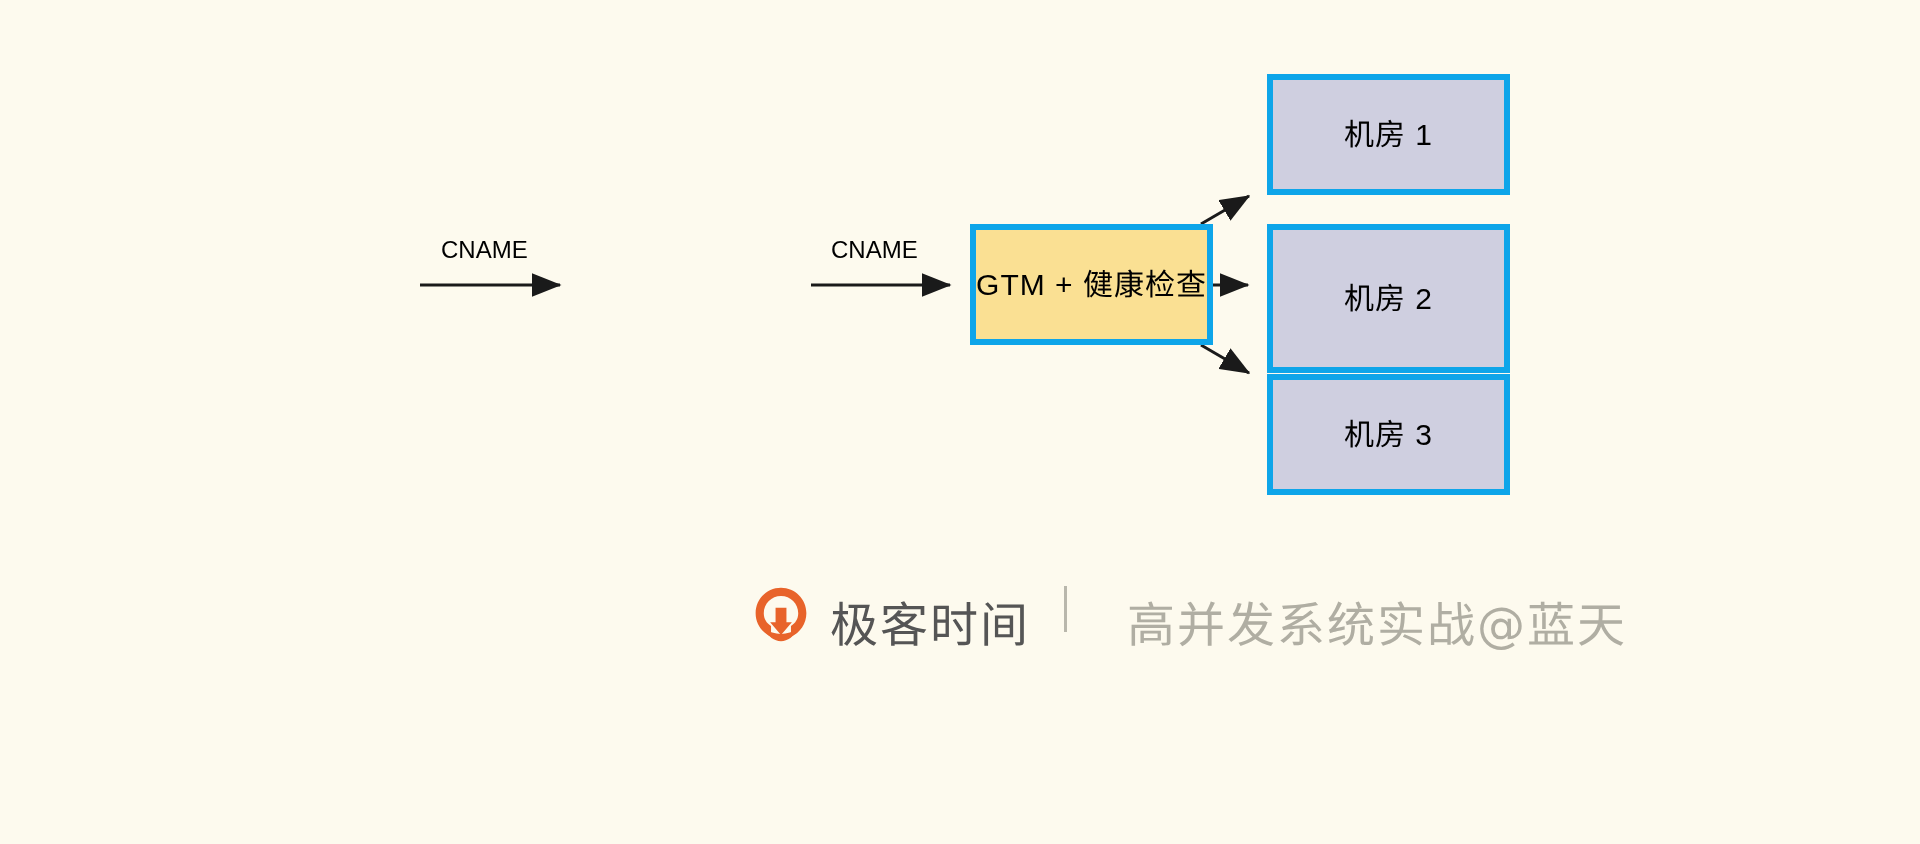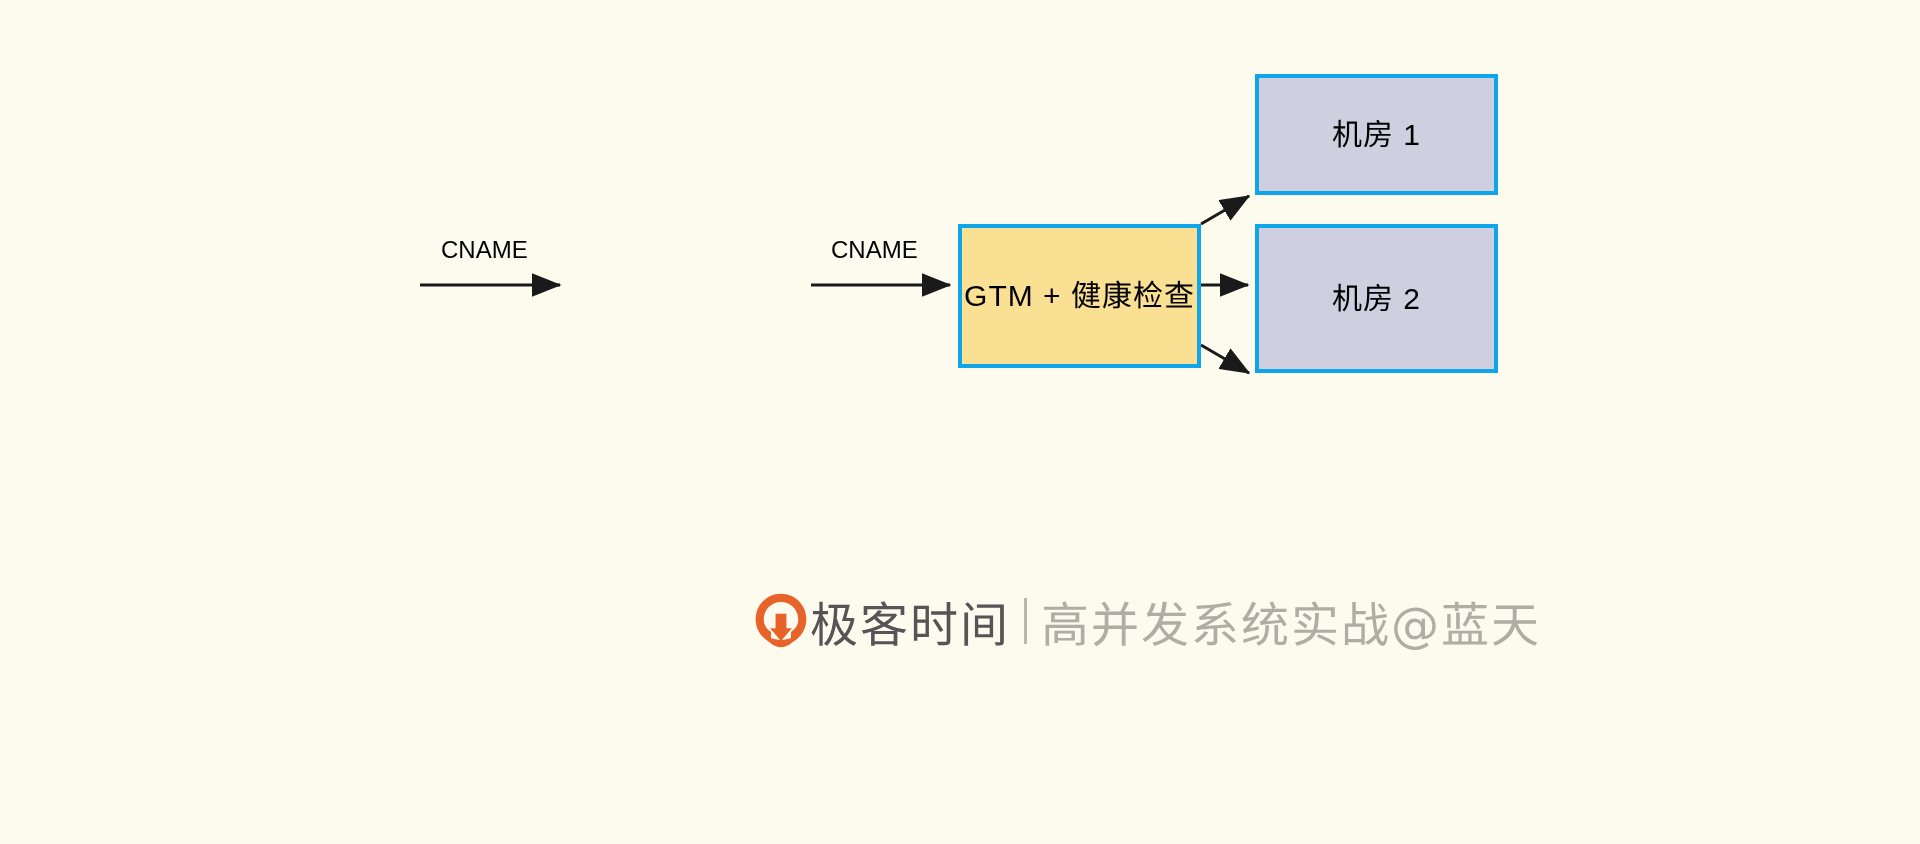--- a/index.html
+++ b/index.html
@@ -21,45 +21,46 @@
     background: #fdfaee;
   }
 
   
   .node {
     position: absolute;
     box-sizing: border-box;
     display: flex;
     align-items: center;
     justify-content: center;
-    border: 4px solid #0ea5e9;
+    border: 6px solid #0ea5e9;
     text-align: center;
     line-height: 1.25;
     color: #000000;
     white-space: nowrap;
+    margin-left: 12px;
   }
   .node-yellow {
     background: #fae093;
   }
   .node-lavender {
     background: #cfcfe0;
   }
   .node-label {
     font-size: 30px;
     letter-spacing: 0.2px;
   }
   .node-label-cn {
     font-size: 30px;
     letter-spacing: 1px;
   }
 
   
   #node-origin   { left: 67px;   top: 224px; width: 353px; height: 121px; }
   #node-cdn      { left: 568px;  top: 224px; width: 243px; height: 121px; }
-  #node-gtm      { left: 958px;  top: 224px; width: 243px; height: 144px; text-align: right; }
+  #node-gtm      { left: 958px;  top: 224px; width: 243px; height: 121px; text-align: right; }
   #node-dc1      { left: 1255px; top: 74px;  width: 243px; height: 121px; }
   #node-dc2      { left: 1255px; top: 224px; width: 243px; height: 149px; }
   #node-dc3      { left: 1255px; top: 374px; width: 243px; height: 121px; }
 
   
   .edge-label {
     position: absolute;
     font-size: 24px;
     color: #000000;
     white-space: nowrap;
@@ -76,22 +77,22 @@
     height: 844px;
     pointer-events: none;
   }
 
   
   #watermark {
     position: absolute;
     left: 752px;
     top: 586px;
     display: flex;
-    align-items: center;
-    gap: 0;
+    align-items: flex-start;
+    gap: 20px;
   }
   #watermark-logo {
     width: 58px;
     height: 58px;
     flex: 0 0 auto;
   }
   #watermark-brand {
     font-size: 48px;
     color: #555555;
     letter-spacing: 2px;
@@ -101,20 +102,21 @@
     width: 3px;
     height: 46px;
     background: #b9b7ac;
     margin: 0 14px;
   }
   #watermark-course {
     font-size: 48px;
     color: #b0aea3;
     letter-spacing: 2px;
     font-family: "DejaVu Sans", "Liberation Sans", sans-serif;
+    margin-left: 26px;
   }
 </style>
 </head>
 <body>
 
 <div id="canvas">
 
   <svg id="edges" viewBox="0 0 1920 844" xmlns="http://www.w3.org/2000/svg">
     <defs>
       <marker id="arrowhead" markerWidth="10" markerHeight="8" refX="9.5" refY="4" orient="auto" markerUnits="strokeWidth">
@@ -150,20 +152,23 @@
   </div>
 
   <div id="node-dc1" class="node node-lavender">
     <span class="node-label-cn">机房 1</span>
   </div>
 
   <div id="node-dc2" class="node node-lavender">
     <span class="node-label-cn">机房 2</span>
   </div>
 
+  <div id="node-dc3" class="node node-lavender">
+    <span class="node-label-cn">机房 3</span>
+  </div>
 
   <div id="edge-label-1" class="edge-label">CNAME</div>
 
   <div id="edge-label-2" class="edge-label">CNAME</div>
 
   <div id="watermark">
     <svg id="watermark-logo" viewBox="0 0 64 64" xmlns="http://www.w3.org/2000/svg">
       <path d="M32 2 C16.5 2 4 14.5 4 30 C4 41.5 11 51.5 21 56 L21 44 C16 41 13 36 13 30 C13 19.5 21.5 11 32 11 C42.5 11 51 19.5 51 30 C51 36 48 41 43 44 L43 56 C53 51.5 60 41.5 60 30 C60 14.5 47.5 2 32 2 Z" fill="#e8632a"></path>
       <path d="M26 24 L38 24 L38 40 L44 40 L32 54 L20 40 L26 40 Z" fill="#e8632a"></path>
       <path d="M13 47 C18 56 24.5 61 32 61 C39.5 61 46 56 51 47 C45 51 38.5 53 32 53 C25.5 53 19 51 13 47 Z" fill="#e8632a"></path>

